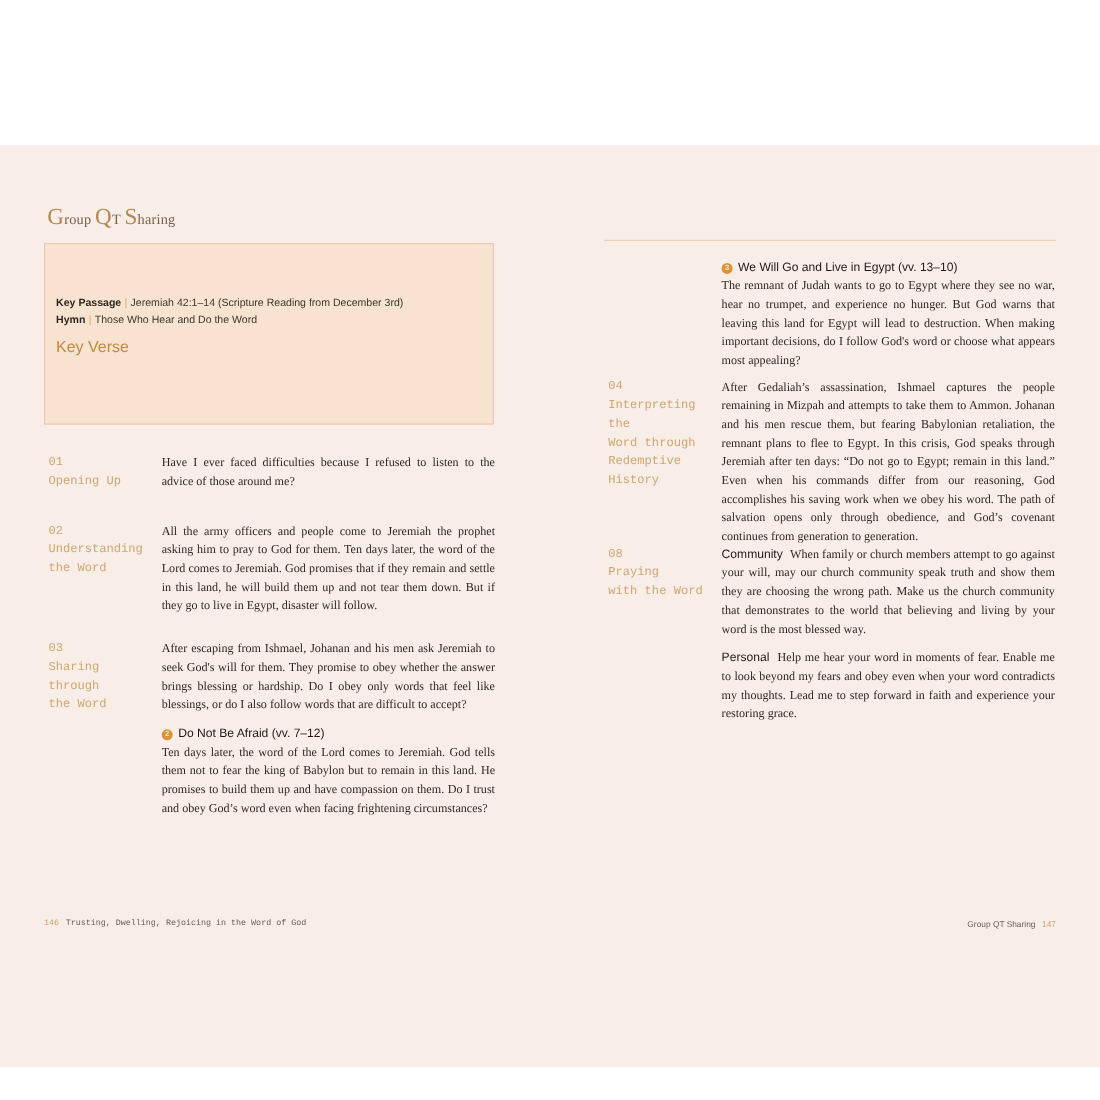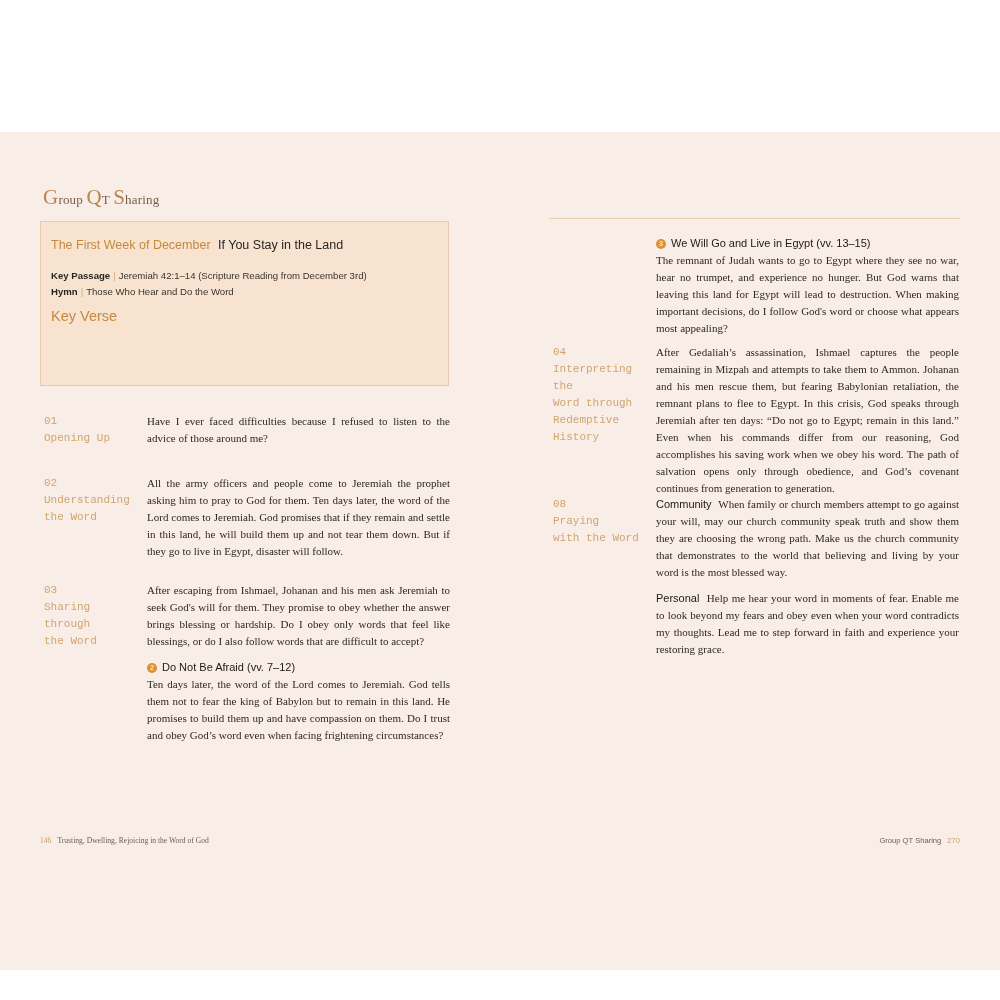--- a/index.html
+++ b/index.html
@@ -28,43 +28,39 @@
     .sec-label { position: absolute; left: 4px; top: 0; width: 95px; font-family: Liberation Mono, monospace; font-size: 11px; line-height: 17px; color: #d0a56f; }
     .sec-body { position: absolute; left: 107px; top: 0; width: 303px; font-family: "Liberation Serif", serif; font-size: 11px; line-height: 17px; color: #2e2824; text-align: justify; }
     .sub-heading { font-family: "Liberation Sans", sans-serif; font-size: 11px; color: #1f1a17; display: flex; align-items: center; gap: 5px; height: 17px; }
     .num-dot { display: inline-block; width: 10px; height: 10px; border-radius: 50%; background: #d99234; color: #fbe8cf; font-family: "Liberation Sans", sans-serif; font-size: 7px; font-weight: bold; line-height: 10px; text-align: center; }
     .sub-block { margin-bottom: 9px; }
     .prayer-label { font-family: "Liberation Sans", sans-serif; color: #1f1a17; font-size: 11px; margin-right: 4px; }
     .prayer-block { margin-bottom: 9px; }
 
     .rule-right { position: absolute; left: 49px; top: 86px; width: 411px; height: 1px; background: #e9cfae; }
 
-    .footer-left { position: absolute; left: 40px; top: 704px; font-family: Liberation Serif, serif; font-size: 7.6px; color: #6b6159; white-space: nowrap; }
+    .footer-left { position: absolute; left: 40px; top: 704px; font-family: Liberation Mono, monospace; font-size: 7.6px; color: #6b6159; white-space: nowrap; }
     .footer-left .pg { color: #c9a06b; margin-right: 6px; }
     .footer-right { position: absolute; right: 40px; top: 704px; font-family: "Liberation Sans", sans-serif; font-size: 7.6px; color: #6b6159; white-space: nowrap; }
     .footer-right .pg { color: #c9a06b; margin-left: 6px; }
   </style>
 </head>
 <body>
 
 <div class="spread">
 
   <div class="page page-left">
 
     <div class="running-head">
       <span class="cap">G</span><span>roup</span>
       <span class="cap">Q</span><span>T</span>
       <span class="cap">S</span><span>haring</span>
     </div>
 
     <div class="info-box">
-      <div class="week-title">
-        <span class="week">The First Week of December</span>
-        <span class="title">If You Stay in the Land</span>
-      </div>
       <div class="meta meta-passage">
         <span class="label">Key Passage</span><span class="sep">|</span><span>Jeremiah 42:1–14 (Scripture Reading from December 3rd)</span>
       </div>
       <div class="meta meta-hymn">
         <span class="label">Hymn</span><span class="sep">|</span><span>Those Who Hear and Do the Word</span>
       </div>
       <div class="key-verse-label">Key Verse</div>
     </div>
 
     <div class="section" style="left:40px; top:281px;">
@@ -111,21 +107,21 @@
 
   <div class="page page-right">
 
     <div class="rule-right"></div>
 
     <div class="section" style="left:49px; top:103px;">
       <div class="sec-body">
         <div class="sub-block">
           <div class="sub-heading">
             <span class="num-dot">3</span>
-            <span>We Will Go and Live in Egypt (vv. 13–15)</span>
+            <span>We Will Go and Live in Egypt (vv. 13–10)</span>
           </div>
           <div>The remnant of Judah wants to go to Egypt where they see no war, hear no trumpet, and experience no hunger. But God warns that leaving this land for Egypt will lead to destruction. When making important decisions, do I follow God's word or choose what appears most appealing?</div>
         </div>
       </div>
     </div>
 
     <div class="section" style="left:49px; top:212px;">
       <div class="sec-label">
         <div>04</div>
         <div>Interpreting the</div>
@@ -148,16 +144,16 @@
           <span>When family or church members attempt to go against your will, may our church community speak truth and show them they are choosing the wrong path. Make us the church community that demonstrates to the world that believing and living by your word is the most blessed way.</span>
         </div>
         <div class="prayer-block">
           <span class="prayer-label">Personal</span>
           <span>Help me hear your word in moments of fear. Enable me to look beyond my fears and obey even when your word contradicts my thoughts. Lead me to step forward in faith and experience your restoring grace.</span>
         </div>
       </div>
     </div>
 
     <div class="footer-right">
-      <span>Group QT Sharing</span><span class="pg">270</span>
+      <span>Group QT Sharing</span><span class="pg">147</span>
     </div>
   </div>
 </div>
 
 </body></html>

